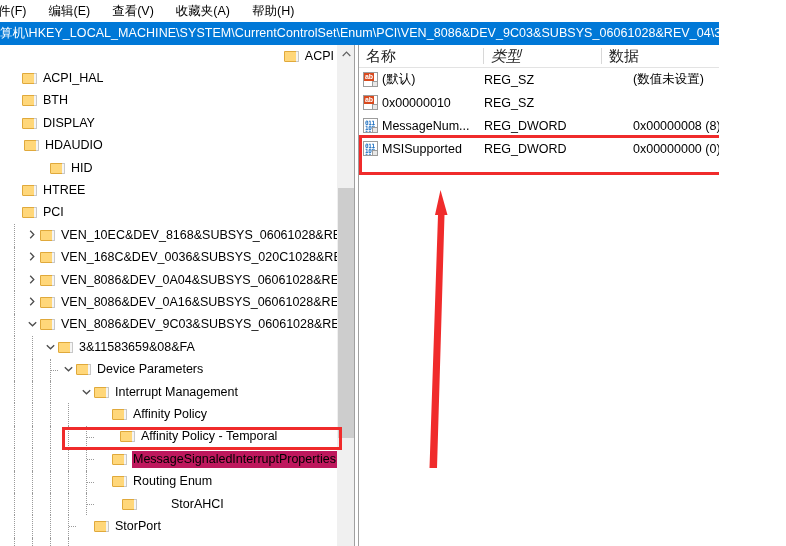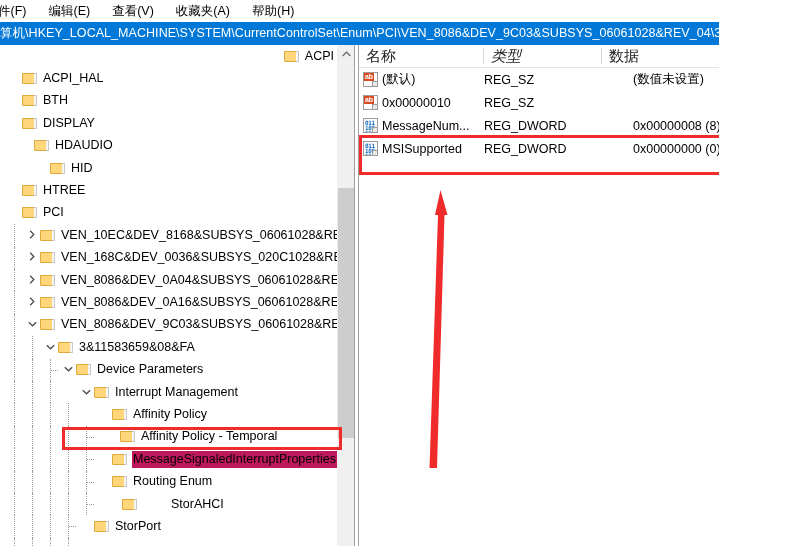--- a/index.html
+++ b/index.html
@@ -312,21 +312,21 @@
         <div class="tree-row" style="padding-left: 6px;">
           <span class="guide"></span>
           <span class="folder-icon"></span>
           <span class="tree-label">BTH</span>
         </div>
         <div class="tree-row" style="padding-left: 6px;">
           <span class="guide"></span>
           <span class="folder-icon"></span>
           <span class="tree-label">DISPLAY</span>
         </div>
-        <div class="tree-row" style="padding-left: 18px;">
+        <div class="tree-row" style="padding-left: 8px;">
           <span class="guide"></span>
           <span class="folder-icon"></span>
           <span class="tree-label">HDAUDIO</span>
         </div>
         <div class="tree-row" style="padding-left: 6px; margin-left: 28px;">
           <span class="guide"></span>
           <span class="folder-icon"></span>
           <span class="tree-label">HID</span>
         </div>
         <div class="tree-row" style="padding-left: 6px;">

